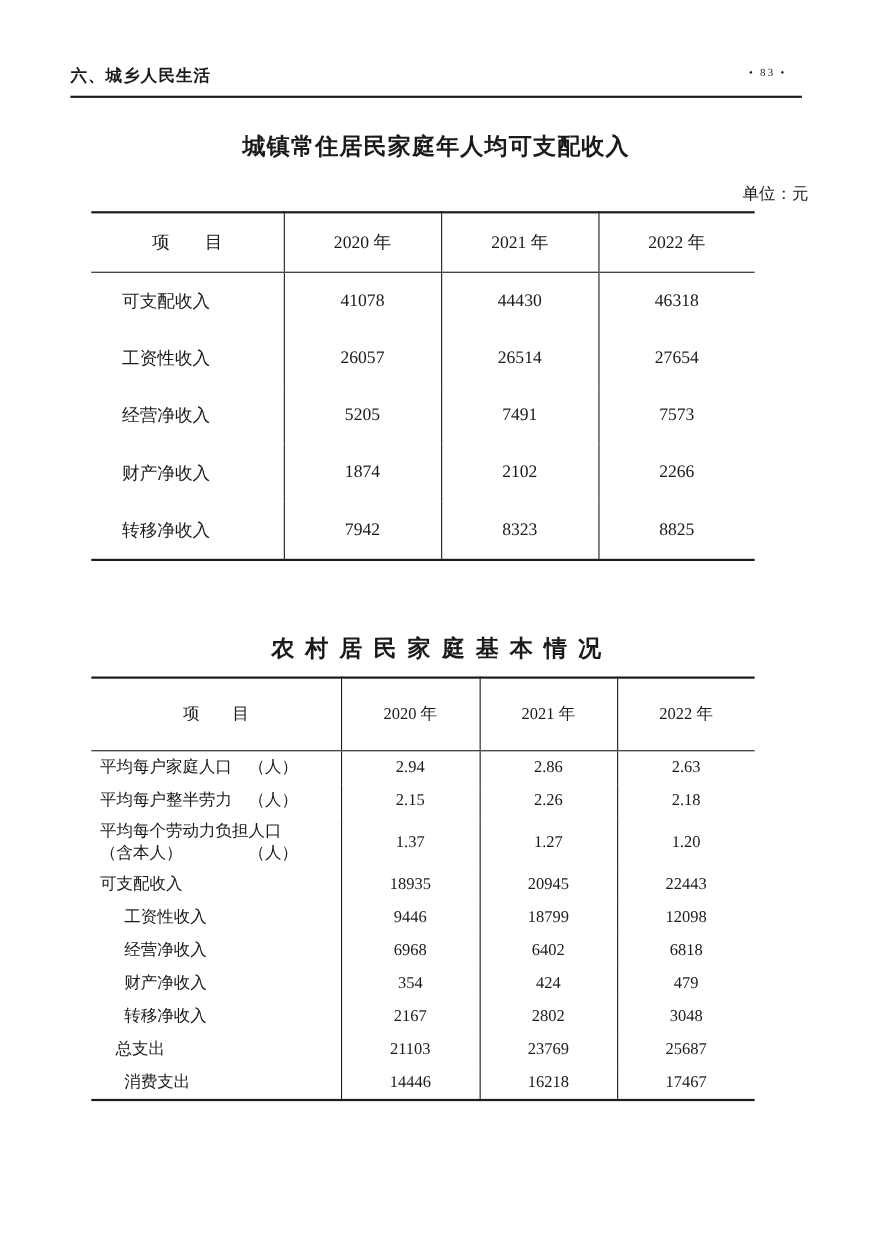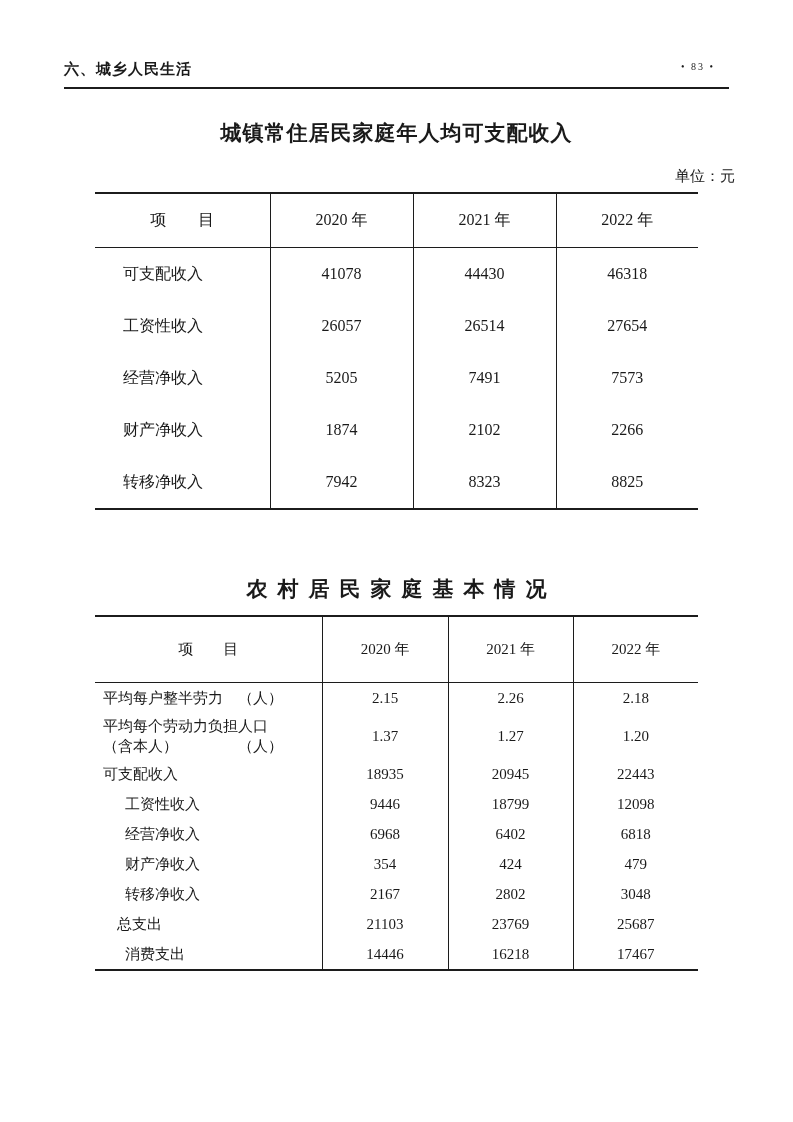--- a/index.html
+++ b/index.html
@@ -37,21 +37,21 @@
   }
   #title1 { top: 119px; }
   #title2 { top: 575px; letter-spacing: 10px; padding-left: 10px; box-sizing: border-box; }
   .unit-note {
     position: absolute; top: 167px; right: 58px;
     font-size: 15px;
   }
 
   
   table.tbl {
-    position: absolute; left: 95px; width: 603px;
+    position: absolute; left: 83px; width: 603px;
     border-collapse: collapse; table-layout: fixed;
     border-top: 2px solid #1c1c1c;
     border-bottom: 2px solid #1c1c1c;
   }
   #table1 { top: 192px; }
   #table2 { top: 615px; }
 
   .tbl th, .tbl td { padding: 0; font-weight: normal; vertical-align: middle; }
   .tbl th { text-align: center; border-bottom: 1px solid #1c1c1c; }
   .tbl td.num { text-align: center; }
@@ -144,20 +144,26 @@
   <thead>
       <tr>
         <th>项　　目</th>
         <th>2020 年</th>
         <th>2021 年</th>
         <th>2022 年</th>
       </tr>
     </thead>
   <tbody>
       <tr>
+        <td class="label">平均每户家庭人口　（人）</td>
+        <td class="num">2.94</td>
+        <td class="num">2.86</td>
+        <td class="num">2.63</td>
+      </tr>
+      <tr>
         <td class="label">平均每户整半劳力　（人）</td>
         <td class="num">2.15</td>
         <td class="num">2.26</td>
         <td class="num">2.18</td>
       </tr>
       <tr class="twoline">
         <td class="label">平均每个劳动力负担人口
 （含本人）　　　　（人）</td>
         <td class="num">1.37</td>
         <td class="num">1.27</td>

